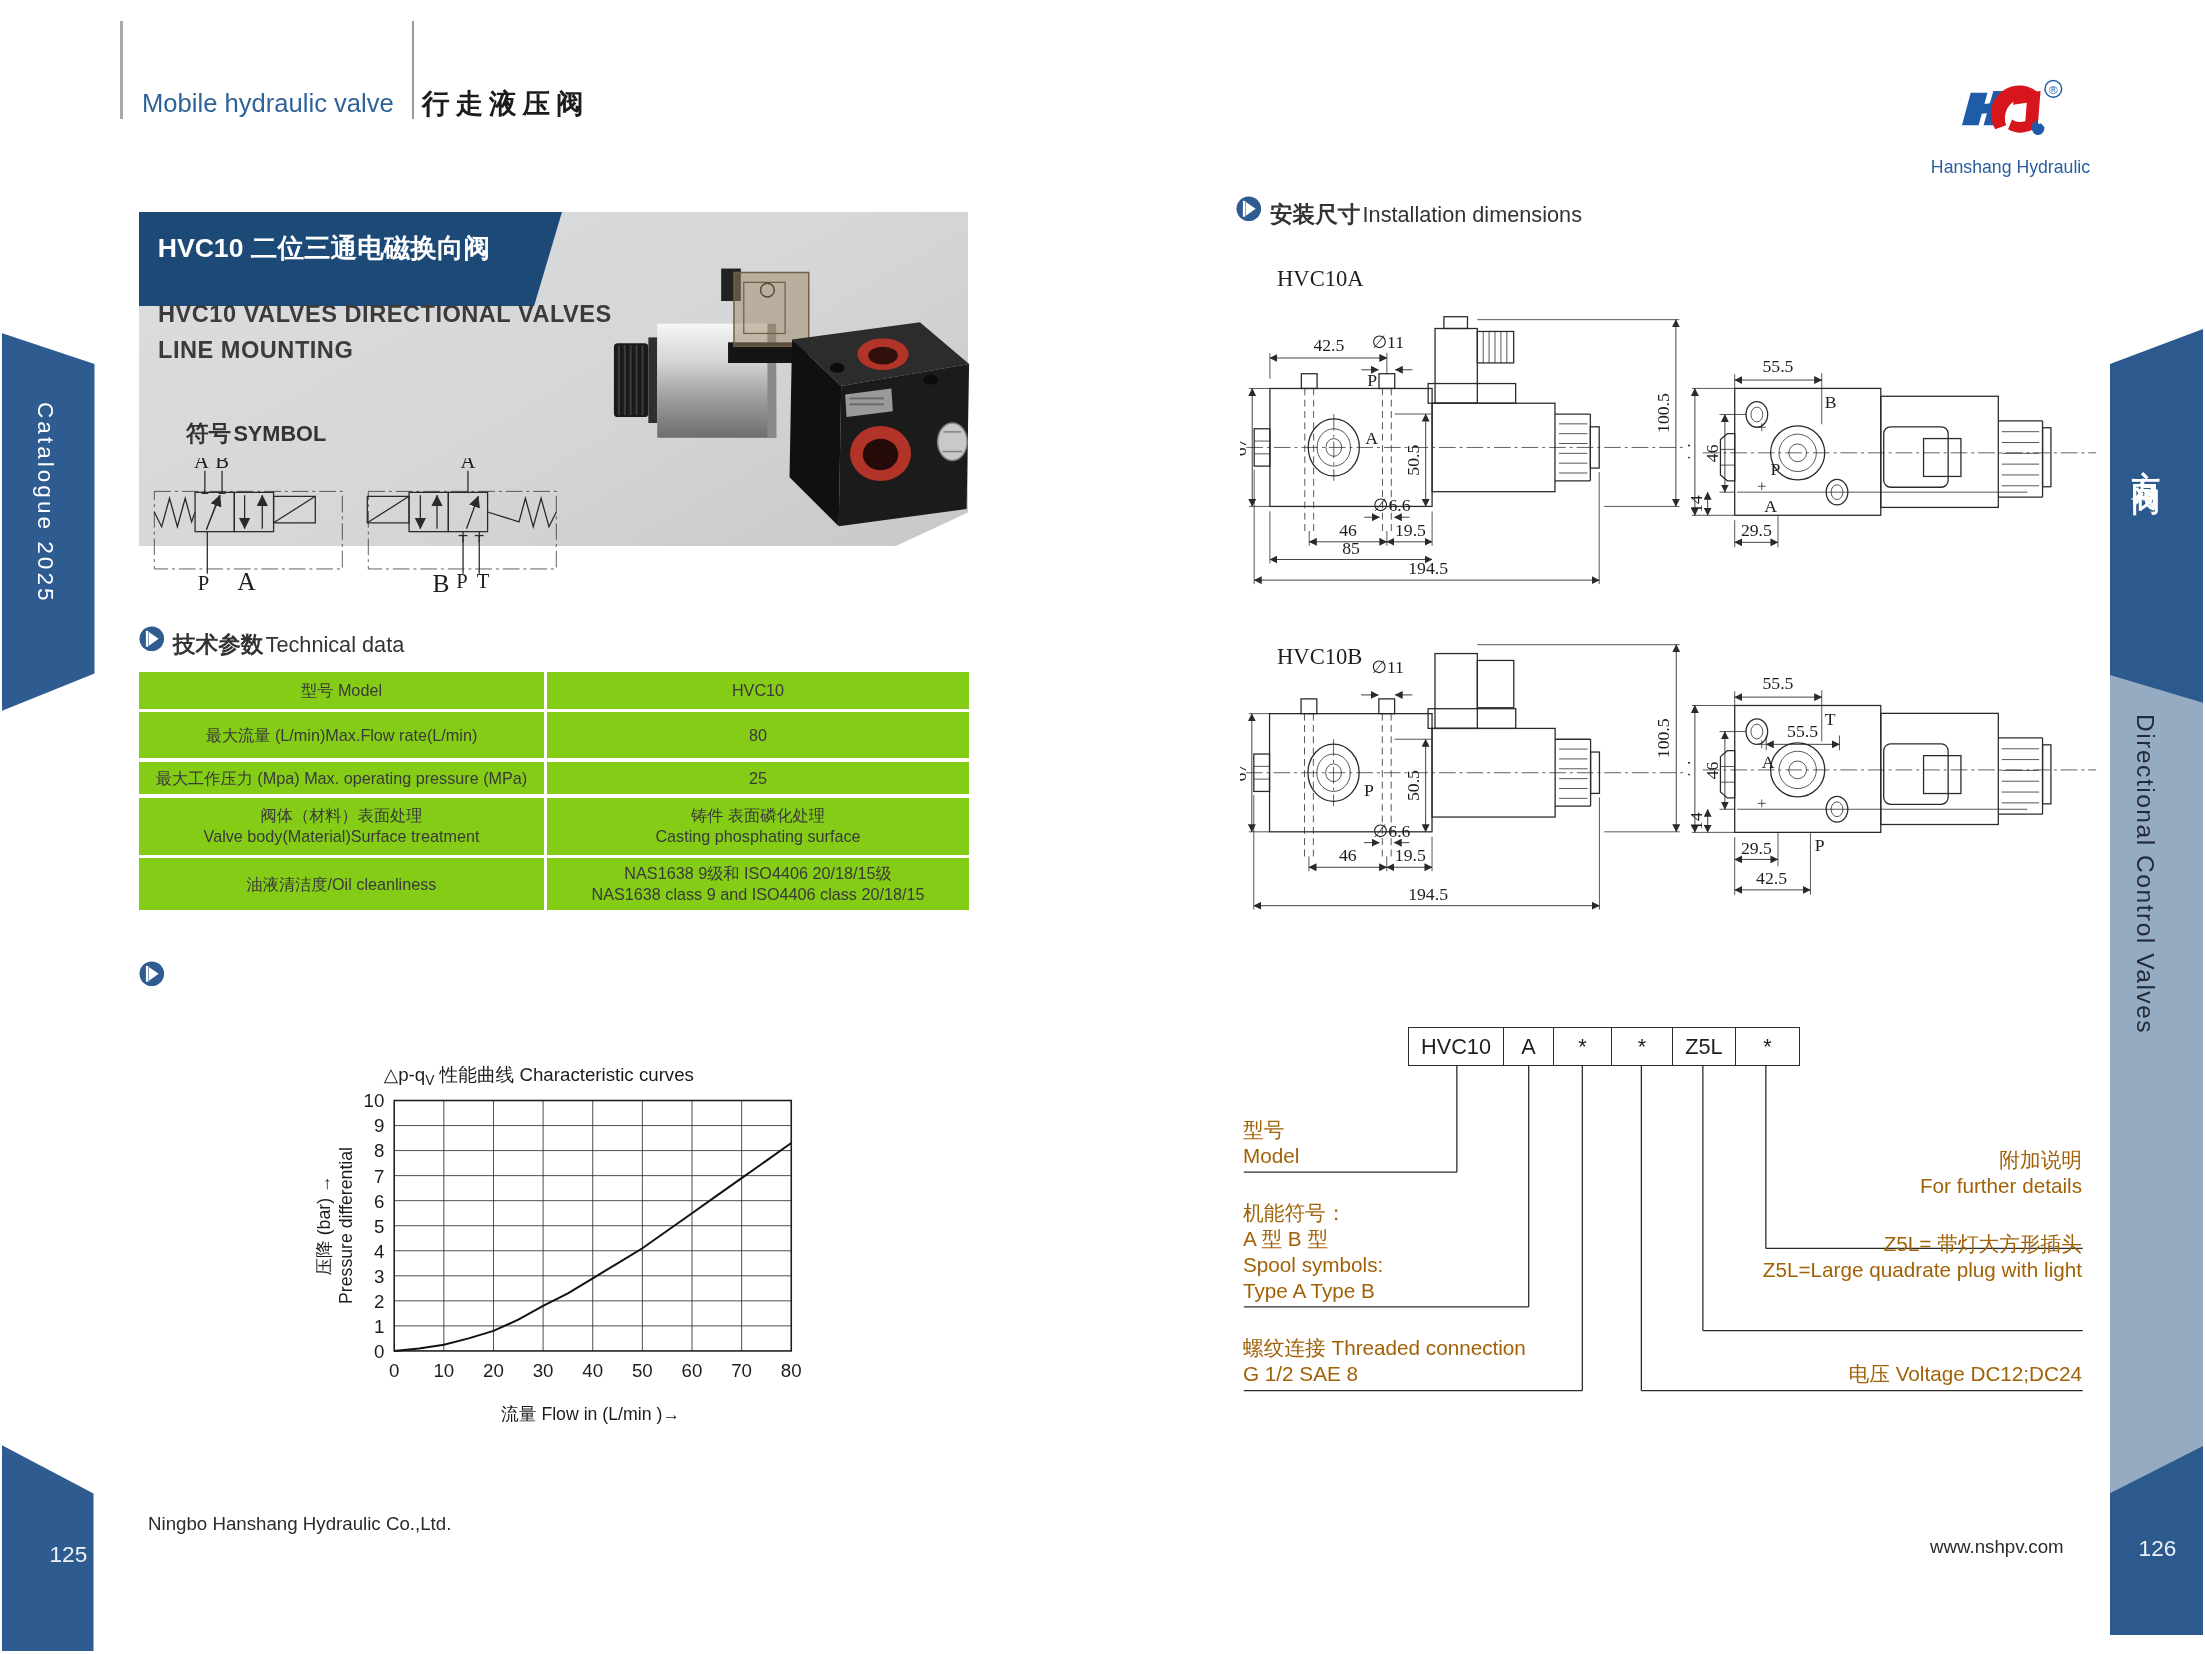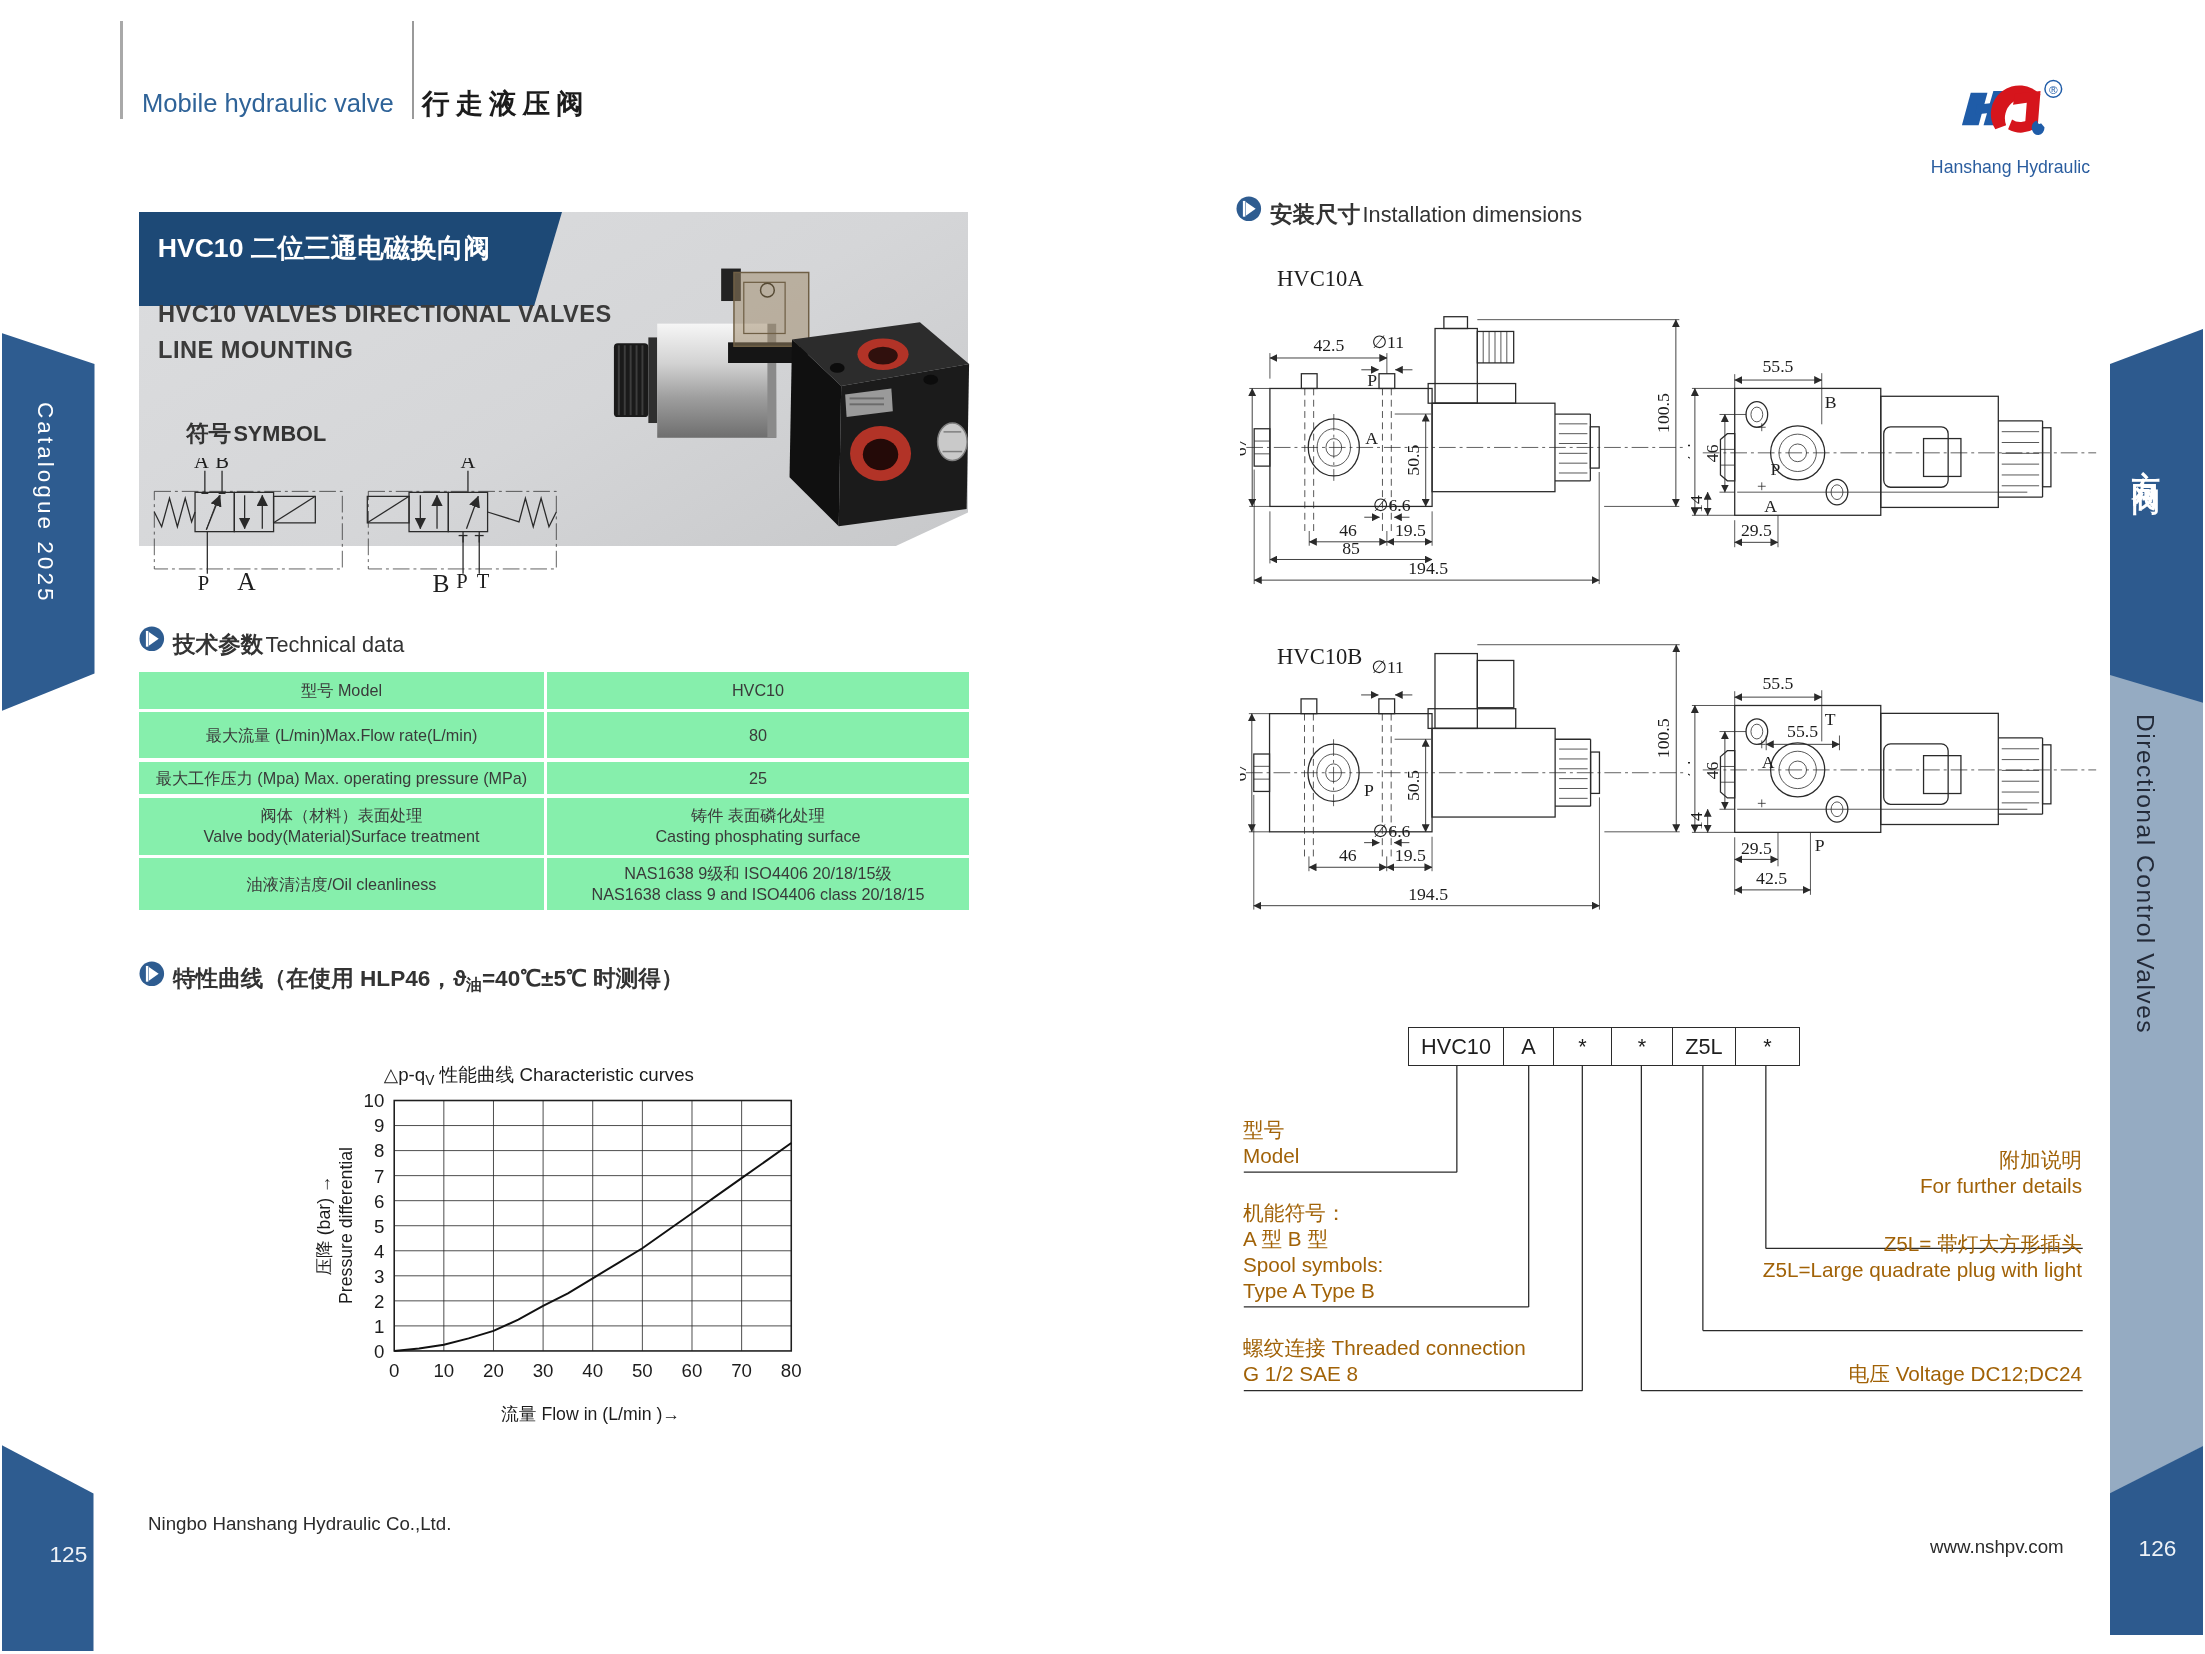--- a/index.html
+++ b/index.html
@@ -19,21 +19,21 @@
   .banner{width:423px;height:94px;background:#1d4976;clip-path:polygon(0 0,100% 0,93.4% 100%,0 100%);}
   .banner span{display:block;padding-left:18.7px;line-height:73px;font-size:26.6px;font-weight:bold;color:#fff;}
   .series{font-size:23.6px;font-weight:bold;color:#3b3b3b;letter-spacing:0.5px;}
   .h-zh{font-size:22.6px;font-weight:bold;color:#333;}
   .h-en{font-size:21.7px;color:#333;}
   .h-en-b{font-size:21.7px;font-weight:bold;color:#333;}
   .icon-play{width:25.6px;height:25.6px;}
 
   
   .tech-table{width:829px;display:grid;grid-template-columns:405px 422px;grid-column-gap:3px;grid-row-gap:3.4px;}
-  .tech-table .cell{background:#86efac;display:flex;flex-direction:column;align-items:center;justify-content:center;
+  .tech-table .cell{background:#84cc16;display:flex;flex-direction:column;align-items:center;justify-content:center;
                     font-size:16.2px;color:#3a3a3a;text-align:center;line-height:1.3;}
   .r1{height:37px;} .r2{height:46px;} .r3{height:32.5px;} .r4{height:57px;} .r5{height:52px;}
 
   
   svg text.d{font-family:"Liberation Serif", serif;font-size:36px;fill:#1e1e1e;}
   svg text.pl{font-family:"Liberation Serif", serif;font-size:42px;fill:#1e1e1e;}
   svg text.tick{font-family:"Liberation Sans", sans-serif;font-size:38px;fill:#1c1c1c;}
   svg text.axis{font-family:"Liberation Sans", sans-serif;font-size:36px;fill:#1c1c1c;}
   svg text.title{font-family:"Liberation Sans", sans-serif;font-size:38px;fill:#1c1c1c;}
   .ln{stroke:#2a2a2a;stroke-width:2.6;fill:none;}
@@ -249,23 +249,20 @@
       <span>NAS1638 9级和 ISO4406 20/18/15级</span>
         <span>NAS1638 class 9 and ISO4406 class 20/18/15</span>
     </div>
   </div>
 
   <svg class="abs icon-play" style="left:139px;top:961px;" viewBox="0 0 52 52">
     <circle cx="26" cy="26" r="25" fill="#2e5c90"></circle>
     <polygon points="20,12 40,26 20,40" fill="#ffffff"></polygon>
     <rect x="14" y="10" width="5" height="32" fill="#ffffff"></rect>
   </svg>
-  <div class="abs" style="left:173px;top:963px;">
-    <span class="h-zh">特性曲线（在使用 HLP46，ϑ</span><span class="h-zh" style="font-size:15.8px;vertical-align:-3.9px;">油</span><span class="h-zh">=40℃±5℃ 时测得）</span>
-  </div>
 
   <svg id="chart" class="abs" style="left:315px;top:1058px;" width="492" height="394" viewBox="0 0 1000 800">
     <text class="title" x="455" y="46" text-anchor="middle"><tspan>△p-q</tspan><tspan dy="8" style="font-size:28px">V</tspan><tspan dy="-8"> 性能曲线 Characteristic curves</tspan></text>
     <g id="chart-grid">
         <line x1="261.875" y1="595" x2="261.875" y2="86" class="grid"></line>
         <line x1="362.75" y1="595" x2="362.75" y2="86" class="grid"></line>
         <line x1="463.625" y1="595" x2="463.625" y2="86" class="grid"></line>
         <line x1="564.5" y1="595" x2="564.5" y2="86" class="grid"></line>
         <line x1="665.375" y1="595" x2="665.375" y2="86" class="grid"></line>
         <line x1="766.25" y1="595" x2="766.25" y2="86" class="grid"></line>

